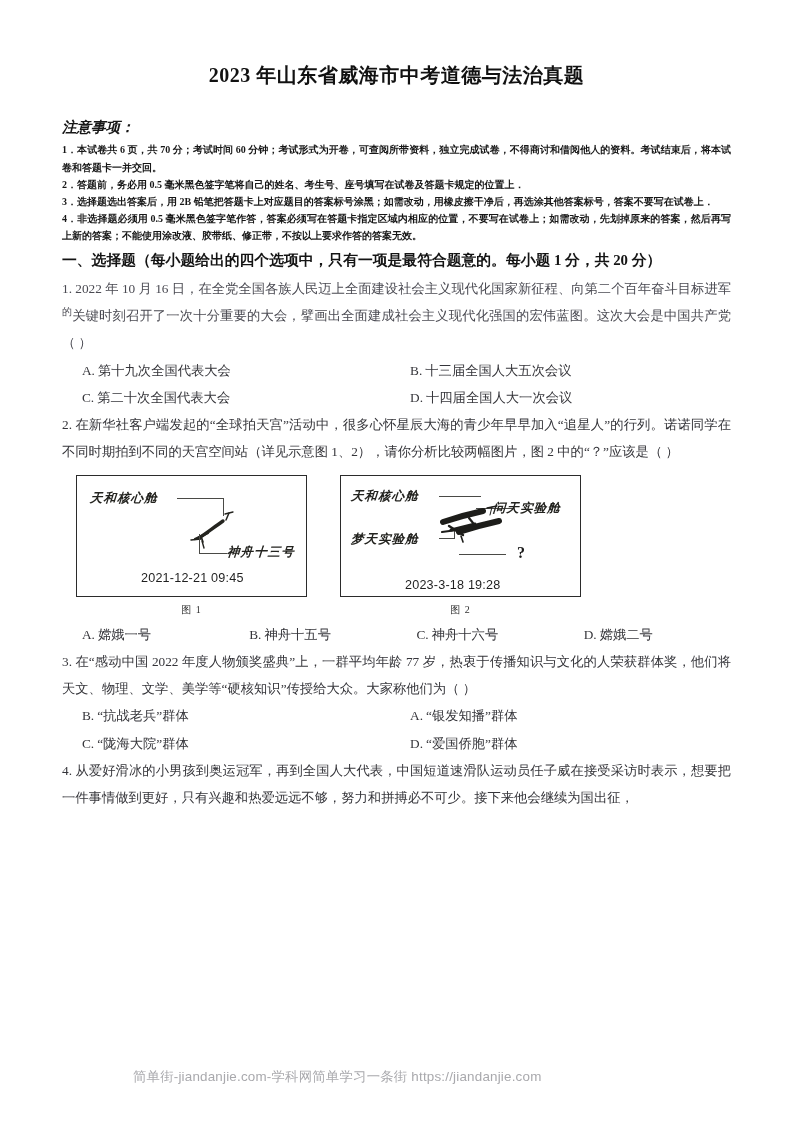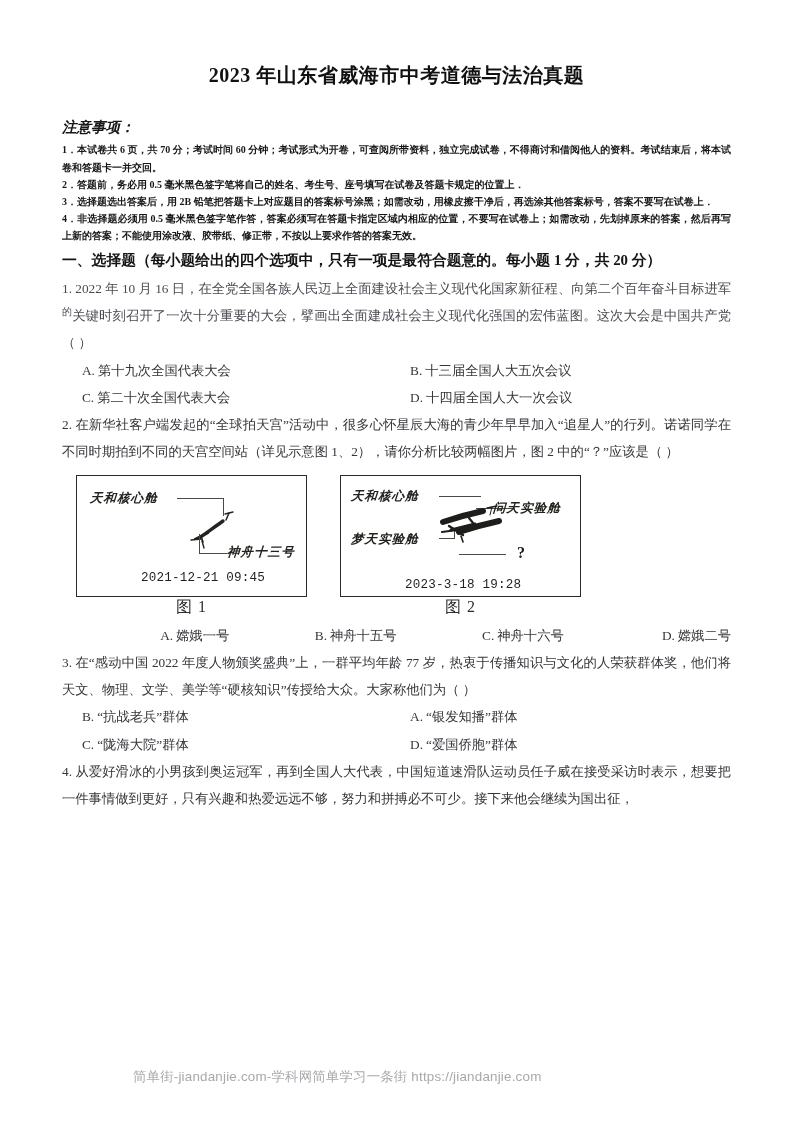--- a/index.html
+++ b/index.html
@@ -81,21 +81,20 @@
     color: #35353a;
   }
   .opts.two > .opt {
     width: 50%;
   }
   .opts.two > .opt:first-child {
     width: 48%;
   }
   .opts.four > .opt {
     width: 25%;
-    text-align: right;
   }
   .opt {
     white-space: nowrap;
     margin-left: 20px;
   }
   .opt .mark {
     margin-right: 3px;
   }
   .fig-row {
     display: flex;
@@ -116,39 +115,40 @@
   }
   .fig-box.one {
     width: 231px;
     height: 122px;
   }
   .fig-box.two {
     width: 241px;
     height: 122px;
   }
   .fig-cap {
-    font-size: 16px;
+    font-size: 10px;
+    margin-top: 6px;
     color: #2f2f2f;
     letter-spacing: 1px;
   }
   .hand {
     position: absolute;
     font-family: "Liberation Serif", "DejaVu Serif", serif;
     font-size: 12.4px;
     font-style: italic;
     font-weight: bold;
     color: #23231f;
     white-space: nowrap;
     letter-spacing: 1.2px;
     transform: skewX(-4deg);
   }
   .fig-date {
     position: absolute;
     font-size: 12.6px;
-    font-family: Liberation Mono, monospace;
+    font-family: Liberation Sans, sans-serif;
     color: #1f1f1f;
     white-space: nowrap;
     letter-spacing: 0.2px;
   }
   .qmark {
     position: absolute;
     font-size: 16px;
     font-weight: bold;
     color: #1a1a1a;
     font-family: "Liberation Serif", serif;

